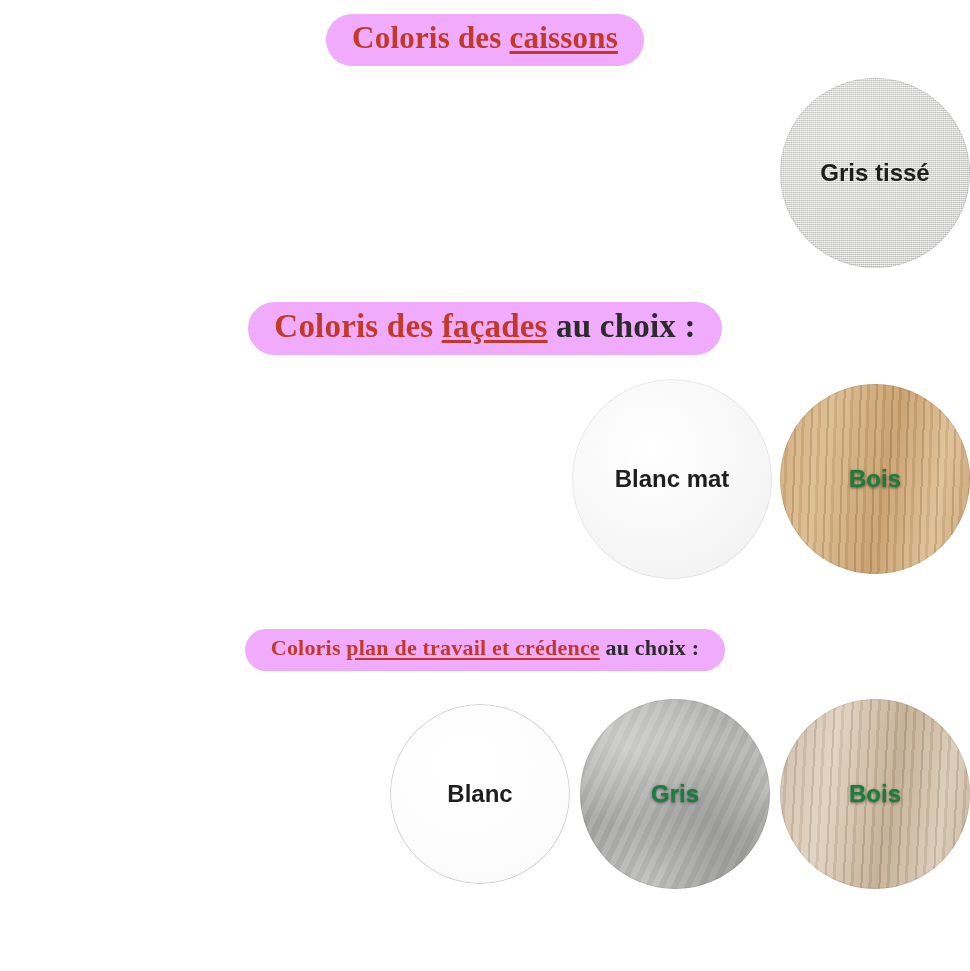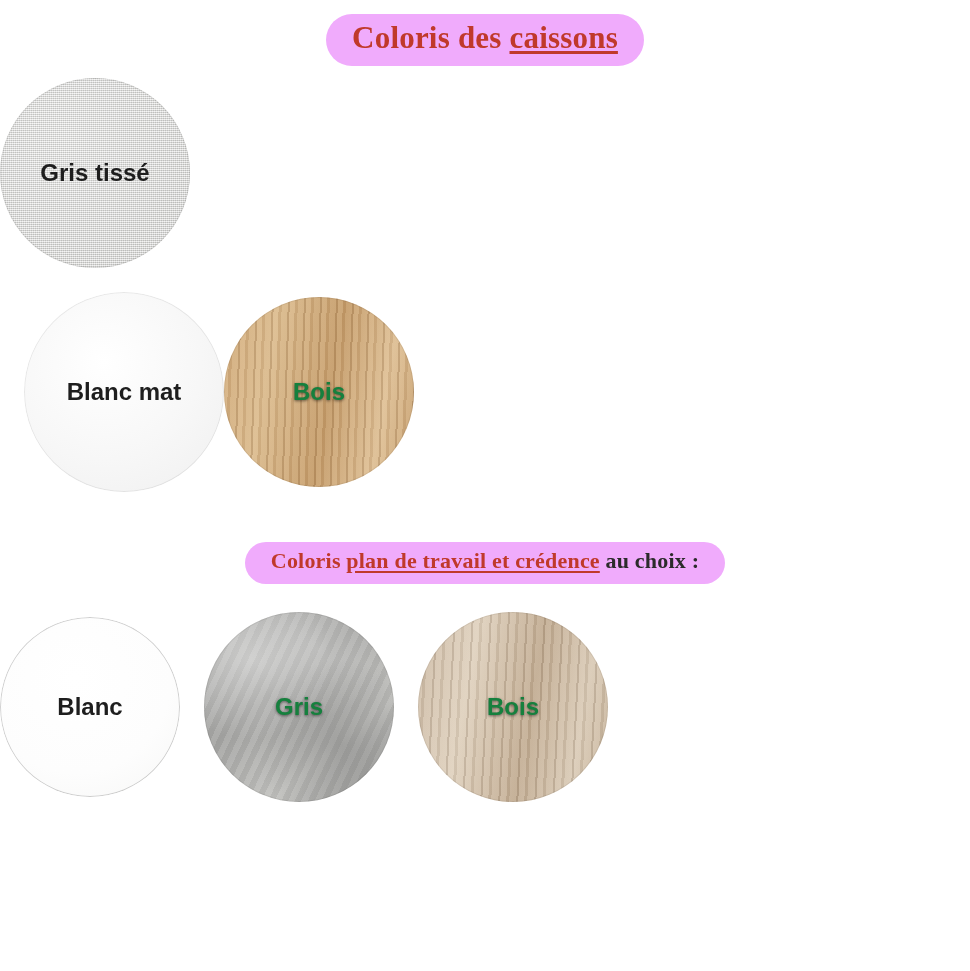--- a/index.html
+++ b/index.html
@@ -49,21 +49,21 @@
   .banner-text .plain {
     color: #2b2b2b;
   }
   .b1 .banner-text { font-size: 31px; }
   .b2 .banner-text { font-size: 33px; }
   .b3 .banner-text { font-size: 22px; }
 
   
   .swatch-row {
     display: flex;
-    justify-content: flex-start;
+    justify-content: flex-end;
     align-items: center;
   }
   .swatch {
     position: relative;
     border-radius: 50%;
     display: flex;
     align-items: center;
     justify-content: center;
     overflow: hidden;
     flex: none;
@@ -189,41 +189,46 @@
   </div>
 
   <div class="swatch-row" style="margin-top:12px; gap:0;">
     <div class="swatch" style="width:190px;height:190px;">
       <span class="tex tex-woven"></span>
       <span class="ring"></span>
       <span class="label">Gris tissé</span>
     </div>
   </div>
 
-
-  <div class="swatch-row" style="margin-top:24px; padding-left:24px;">
+  <div class="banner-row b2" style="margin-top:34px;">
+    <div class="banner">
+      <div class="banner-text"><span>Coloris des </span><span class="u">façades</span><span class="plain"> au choix :</span></div>
+    </div>
+  </div>
+
+  <div class="swatch-row" style="margin-top:24px; gap:8px;padding-left:24px;">
     <div class="swatch" style="width:200px;height:200px;">
       <span class="tex tex-whitematte"></span>
       <span class="ring"></span>
       <span class="label">Blanc mat</span>
     </div>
     <div class="swatch" style="width:190px;height:190px;">
       <span class="tex tex-wood-light"></span>
       <span class="ring"></span>
       <span class="label light">Bois</span>
     </div>
   </div>
 
   <div class="banner-row b3" style="margin-top:50px;">
     <div class="banner">
       <div class="banner-text"><span>Coloris </span><span class="u">plan de travail et crédence</span><span class="plain"> au choix :</span></div>
     </div>
   </div>
 
-  <div class="swatch-row" style="margin-top:28px; gap:24px;">
+  <div class="swatch-row" style="margin-top:28px; gap:10px;">
     <div class="swatch" style="width:180px;height:180px;">
       <span class="tex tex-white"></span>
       <span class="ring outlined"></span>
       <span class="label">Blanc</span>
     </div>
     <div class="swatch" style="width:190px;height:190px;">
       <span class="tex tex-concrete"></span>
       <span class="ring"></span>
       <span class="label light">Gris</span>
     </div>

